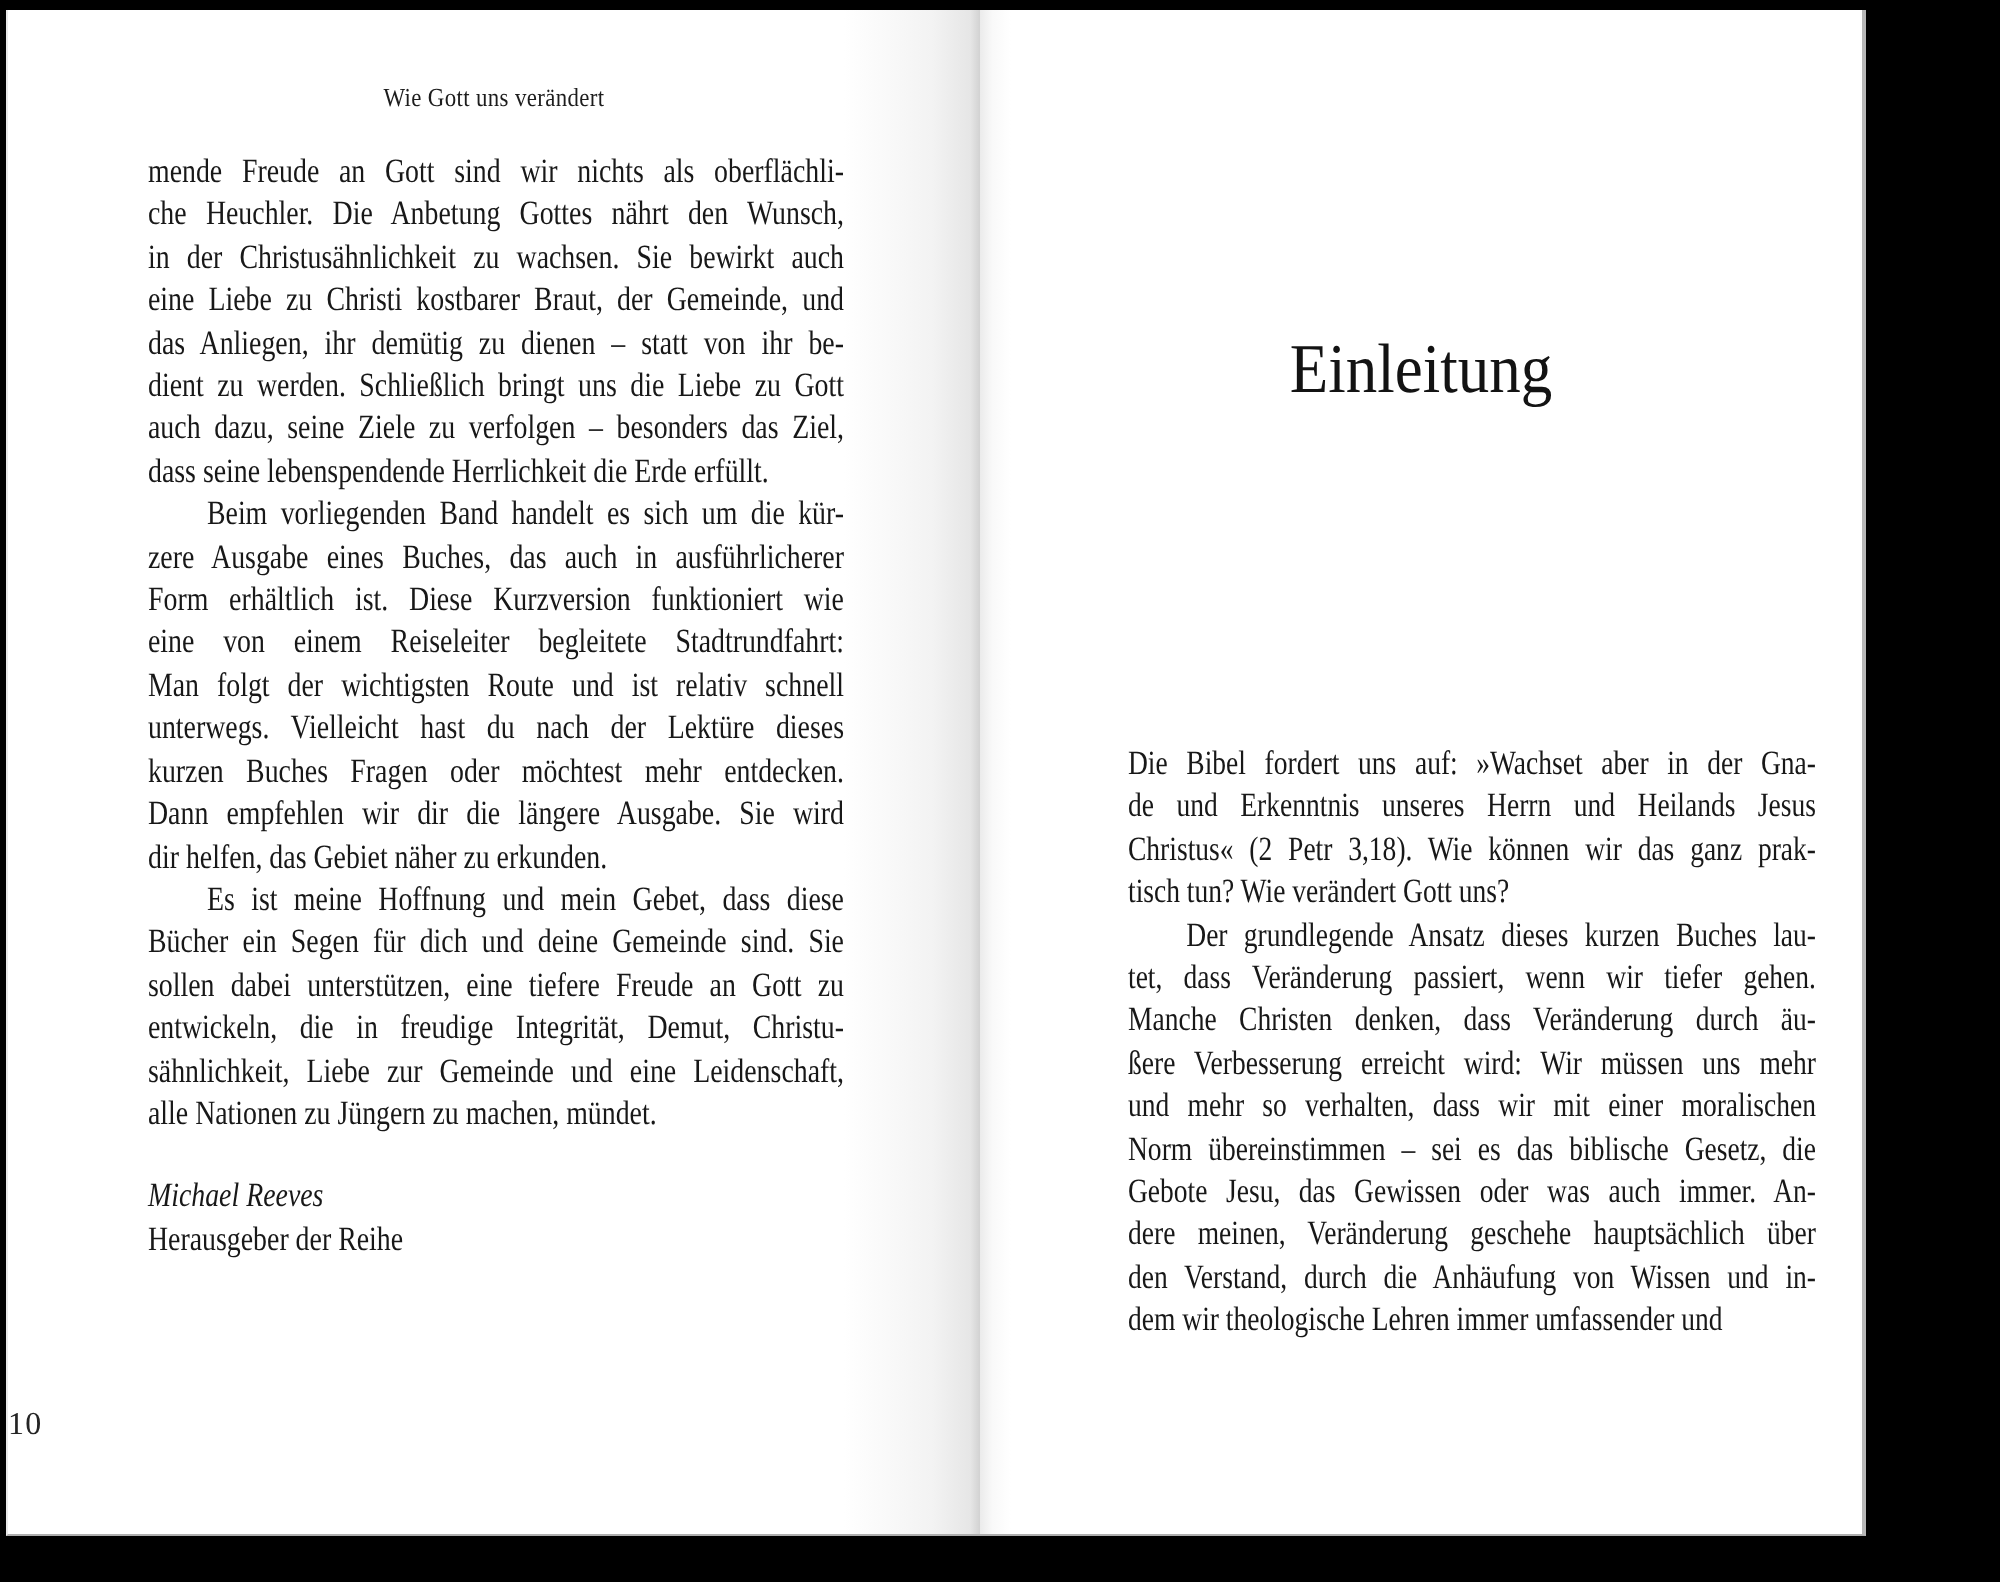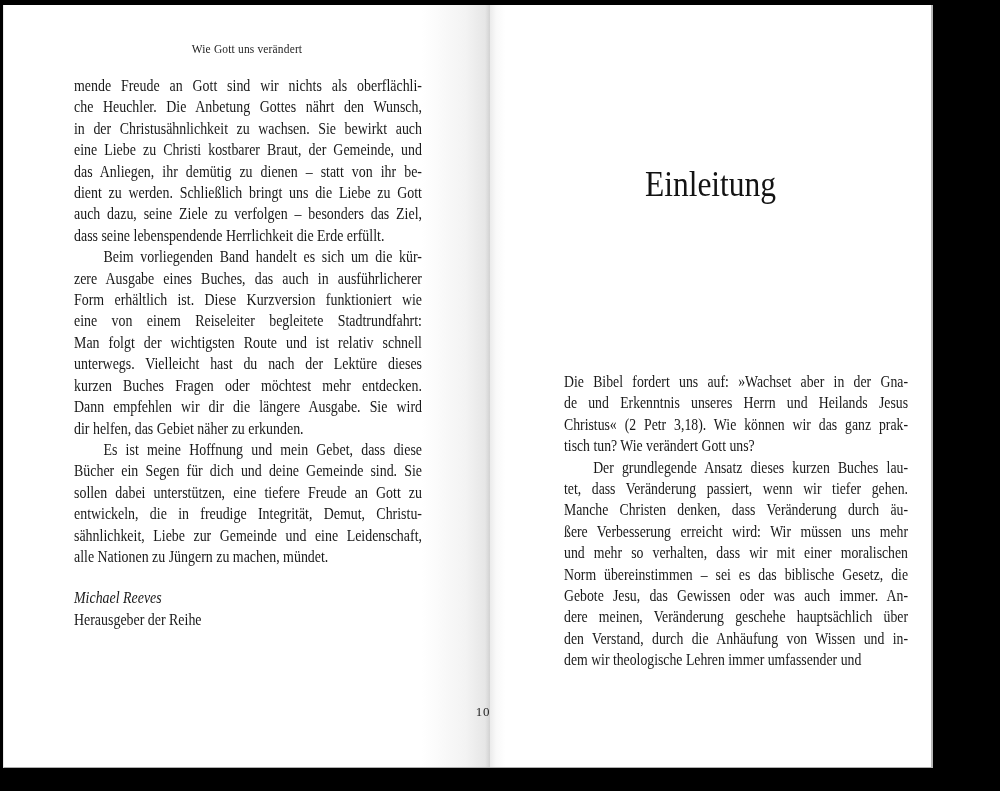--- a/index.html
+++ b/index.html
@@ -59,22 +59,22 @@
     text-align: justify;
     text-align-last: justify;
   }
   .line.endline { text-align-last: left; }
   .line.indent { text-indent: 36px; }
   .line.italic { font-style: italic; }
   .block.signature { margin-top: 20px; }
   .block.signature .line { text-align: left; text-align-last: left; }
   .page-number {
     position: absolute; top: 699px; left: 0; right: 0;
-    text-align: right;
-    font-size: 13px; color: #242424;
+    text-align: left;
+    font-size: 16px; color: #242424;
     letter-spacing: 0.6px;
   }
 </style>
 </head>
 <body>
 
 <div class="book">
 
   <section class="page left">
     <div class="running-header">Wie Gott uns verändert</div>

